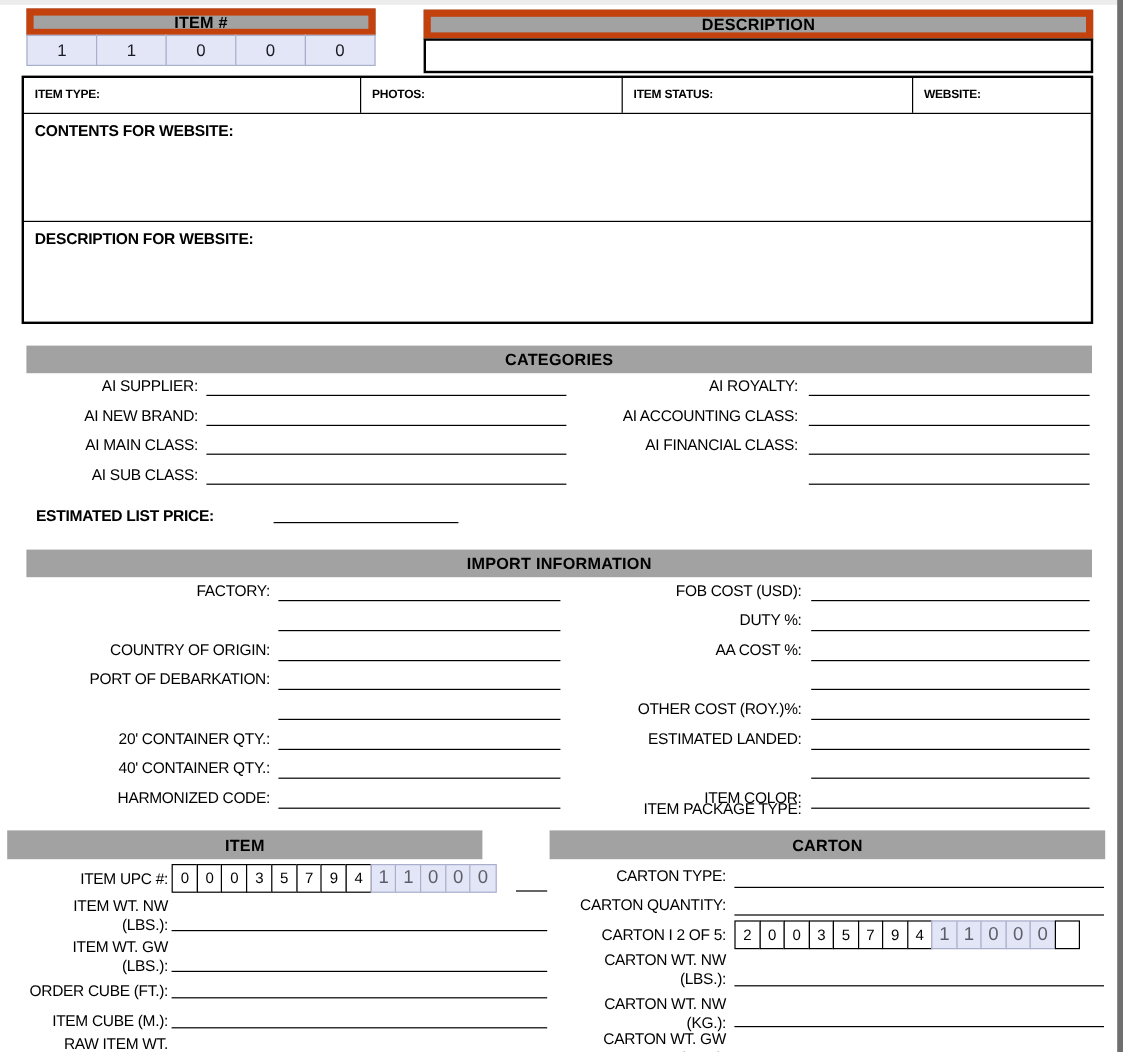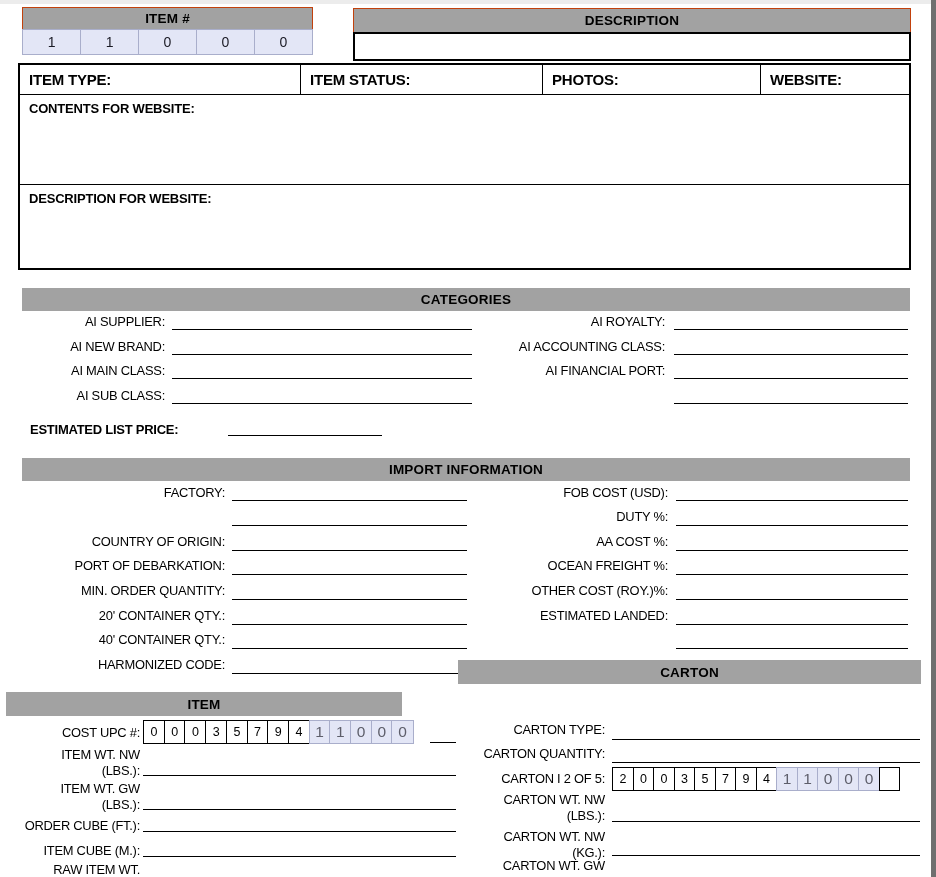--- a/index.html
+++ b/index.html
@@ -14,39 +14,39 @@
   
   .top-strip { left:0; top:0; width:936px; height:4px; background:#ececec; }
   .right-strip { left:931px; top:0; width:5px; height:877px; background:#6f6f6f; }
 
   
   .graybar {
     background:#a2a2a2; color:#000; font-weight:bold; font-size:13.5px;
     display:flex; align-items:center; justify-content:center;
     letter-spacing:0.2px;
   }
-  .graybar.boxed { border:1px solid #c2410c; }
+  .graybar.boxed { border:6px solid #c2410c; }
 
   
   .numcells { display:flex; }
   .numcell {
     flex:1; background:#e3e6f6; border:1.5px solid #a9aecb; margin-left:-1.5px;
     display:flex; align-items:center; justify-content:center;
     font-size:14px; color:#1a1a24;
   }
   .numcell:first-child { margin-left:0; }
 
   
   .whitecell { background:#fff; border:2px solid #000; font-size:12.5px; padding:2px 6px; }
 
   
   .maintable { border:2px solid #000; background:#fff; }
   .mt-row1 { display:flex; height:30px; border-bottom:1.5px solid #000; }
   .mt-cell { border-right:1.5px solid #000; display:flex; align-items:center; padding-left:9px;
-             font-weight:bold; font-size:15px; letter-spacing:-0.2px; }
+             font-weight:bold; font-size:10px; letter-spacing:-0.2px; }
   .mt-cell:last-child { border-right:none; }
   .mt-area { border-bottom:1.5px solid #000; padding:6px 0 0 9px;
              font-weight:bold; font-size:13px; letter-spacing:-0.2px; }
   .mt-area:last-child { border-bottom:none; }
 
   
   .flabel {
     position:absolute; font-size:12.9px; letter-spacing:-0.25px; color:#000;
     text-align:right; white-space:pre-line; line-height:15.5px;
   }
@@ -84,26 +84,26 @@
 
   <div class="abs graybar boxed" style="left:353px; top:8px; width:558px; height:25px;">DESCRIPTION</div>
   <div class="abs whitecell" style="left:353px; top:32px; width:558px; height:29px;"></div>
 
   <div class="abs maintable" style="left:18px; top:63px; width:893px; height:207px;">
     <div class="mt-row1">
       <div class="mt-cell" style="width:281px;">
         <span>ITEM TYPE:</span>
         <span></span>
       </div>
+      <div class="mt-cell" style="width:218px;">
+        <span>PHOTOS:</span>
+        <span></span>
+      </div>
       <div class="mt-cell" style="width:242px;">
         <span>ITEM STATUS:</span>
-        <span></span>
-      </div>
-      <div class="mt-cell" style="width:218px;">
-        <span>PHOTOS:</span>
         <span></span>
       </div>
       <div class="mt-cell" style="flex:1;">
         <span>WEBSITE:</span>
         <span></span>
       </div>
     </div>
     <div class="mt-area" style="height:90px;">
       <span>CONTENTS FOR WEBSITE:</span>
       <span></span>
@@ -122,65 +122,63 @@
   <div class="abs fline" style="left:172px; top:353.5px; width:300px;"></div>
   <div class="abs flabel" style="left:0; top:363px; width:165px;">AI MAIN CLASS:</div>
   <div class="abs fline" style="left:172px; top:378px; width:300px;"></div>
   <div class="abs flabel" style="left:0; top:387.5px; width:165px;">AI SUB CLASS:</div>
   <div class="abs fline" style="left:172px; top:402.5px; width:300px;"></div>
 
   <div class="abs flabel" style="left:430px; top:314px; width:235px;">AI ROYALTY:</div>
   <div class="abs fline" style="left:674px; top:329px; width:234px;"></div>
   <div class="abs flabel" style="left:430px; top:338.5px; width:235px;">AI ACCOUNTING CLASS:</div>
   <div class="abs fline" style="left:674px; top:353.5px; width:234px;"></div>
-  <div class="abs flabel" style="left:430px; top:363px; width:235px;">AI FINANCIAL PORT:</div>
+  <div class="abs flabel" style="left:430px; top:363px; width:235px;">AI FINANCIAL CLASS:</div>
   <div class="abs fline" style="left:674px; top:378px; width:234px;"></div>
   <div class="abs fline" style="left:674px; top:402.5px; width:234px;"></div>
 
   <div class="abs flabel bold" style="left:30px; top:422px; width:200px; text-align:left;">ESTIMATED LIST PRICE:</div>
   <div class="abs fline" style="left:228px; top:435px; width:154px;"></div>
 
   <div class="abs graybar" style="left:22px; top:458px; width:888px; height:23px;">IMPORT INFORMATION</div>
 
   <div class="abs flabel" style="left:0; top:484.5px; width:225px;">FACTORY:</div>
   <div class="abs fline" style="left:232px; top:500px; width:235px;"></div>
   <div class="abs fline" style="left:232px; top:524.5px; width:235px;"></div>
   <div class="abs flabel" style="left:0; top:533.5px; width:225px;">COUNTRY OF ORIGIN:</div>
   <div class="abs fline" style="left:232px; top:549.5px; width:235px;"></div>
   <div class="abs flabel" style="left:0; top:558px; width:225px;">PORT OF DEBARKATION:</div>
   <div class="abs fline" style="left:232px; top:574px; width:235px;"></div>
-  <div class="abs flabel" style="left:0; top:583px; width:225px;">MIN. ORDER QUANTITY:</div>
   <div class="abs fline" style="left:232px; top:598.5px; width:235px;"></div>
   <div class="abs flabel" style="left:0; top:607.5px; width:225px;">20' CONTAINER QTY.:</div>
   <div class="abs fline" style="left:232px; top:623.5px; width:235px;"></div>
   <div class="abs flabel" style="left:0; top:632px; width:225px;">40' CONTAINER QTY.:</div>
   <div class="abs fline" style="left:232px; top:648px; width:235px;"></div>
   <div class="abs flabel" style="left:0; top:656.5px; width:225px;">HARMONIZED CODE:</div>
   <div class="abs fline" style="left:232px; top:672.5px; width:235px;"></div>
 
   <div class="abs flabel" style="left:400px; top:484.5px; width:268px;">FOB COST (USD):</div>
   <div class="abs fline" style="left:676px; top:500px; width:232px;"></div>
   <div class="abs flabel" style="left:400px; top:509px; width:268px;">DUTY %:</div>
   <div class="abs fline" style="left:676px; top:524.5px; width:232px;"></div>
   <div class="abs flabel" style="left:400px; top:534px; width:268px;">AA COST %:</div>
   <div class="abs fline" style="left:676px; top:549.5px; width:232px;"></div>
-  <div class="abs flabel" style="left:400px; top:558px; width:268px;">OCEAN FREIGHT %:</div>
   <div class="abs fline" style="left:676px; top:574px; width:232px;"></div>
   <div class="abs flabel" style="left:400px; top:583px; width:268px;">OTHER COST (ROY.)%:</div>
   <div class="abs fline" style="left:676px; top:598.5px; width:232px;"></div>
   <div class="abs flabel" style="left:400px; top:607.5px; width:268px;">ESTIMATED LANDED:</div>
   <div class="abs fline" style="left:676px; top:623.5px; width:232px;"></div>
   <div class="abs flabel" style="left:400px; top:654px; width:268px;margin-top:12px;">ITEM PACKAGE TYPE:</div>
   <div class="abs fline" style="left:676px; top:648px; width:232px;"></div>
   <div class="abs flabel" style="left:400px; top:656.5px; width:268px;">ITEM COLOR:</div>
   <div class="abs fline" style="left:676px; top:672.5px; width:232px;"></div>
 
   <div class="abs graybar" style="left:6px; top:692px; width:396px; height:24px;text-align:right;">ITEM</div>
 
-  <div class="abs flabel" style="left:0; top:725px; width:140px;">COST UPC #:</div>
+  <div class="abs flabel" style="left:0; top:725px; width:140px;">ITEM UPC #:</div>
   <div class="drow" style="left:143px; top:720px;">
     <div class="dcell">0</div>
     <div class="dcell">0</div>
     <div class="dcell">0</div>
     <div class="dcell">3</div>
     <div class="dcell">5</div>
     <div class="dcell">7</div>
     <div class="dcell">9</div>
     <div class="dcell">4</div>
     <div class="dcell hi">1</div>
@@ -196,21 +194,21 @@
   <div class="abs fline" style="left:143px; top:775px; width:313px;"></div>
   <div class="abs flabel" style="left:0; top:781px; width:140px;">ITEM WT. GW
 (LBS.):</div>
   <div class="abs fline" style="left:143px; top:809px; width:313px;"></div>
   <div class="abs flabel" style="left:0; top:818px; width:140px;">ORDER CUBE (FT.):</div>
   <div class="abs fline" style="left:143px; top:831px; width:313px;"></div>
   <div class="abs flabel" style="left:0; top:843px; width:140px;">ITEM CUBE (M.):</div>
   <div class="abs fline" style="left:143px; top:856px; width:313px;"></div>
   <div class="abs flabel" style="left:0; top:862px; width:140px;">RAW ITEM WT.</div>
 
-  <div class="abs graybar" style="left:458px; top:660px; width:463px; height:24px;">CARTON</div>
+  <div class="abs graybar" style="left:458px; top:692px; width:463px; height:24px;">CARTON</div>
 
   <div class="abs flabel" style="left:420px; top:722px; width:185px;">CARTON TYPE:</div>
   <div class="abs fline" style="left:612px; top:739px; width:308px;"></div>
   <div class="abs flabel" style="left:420px; top:746px; width:185px;">CARTON QUANTITY:</div>
   <div class="abs fline" style="left:612px; top:762px; width:308px;"></div>
 
   <div class="abs flabel" style="left:420px; top:771px; width:185px;">CARTON I 2 OF 5:</div>
   <div class="drow" style="left:612px; top:767px;">
     <div class="dcell" style="width:21.9px;">2</div>
     <div class="dcell" style="width:21.9px;">0</div>

